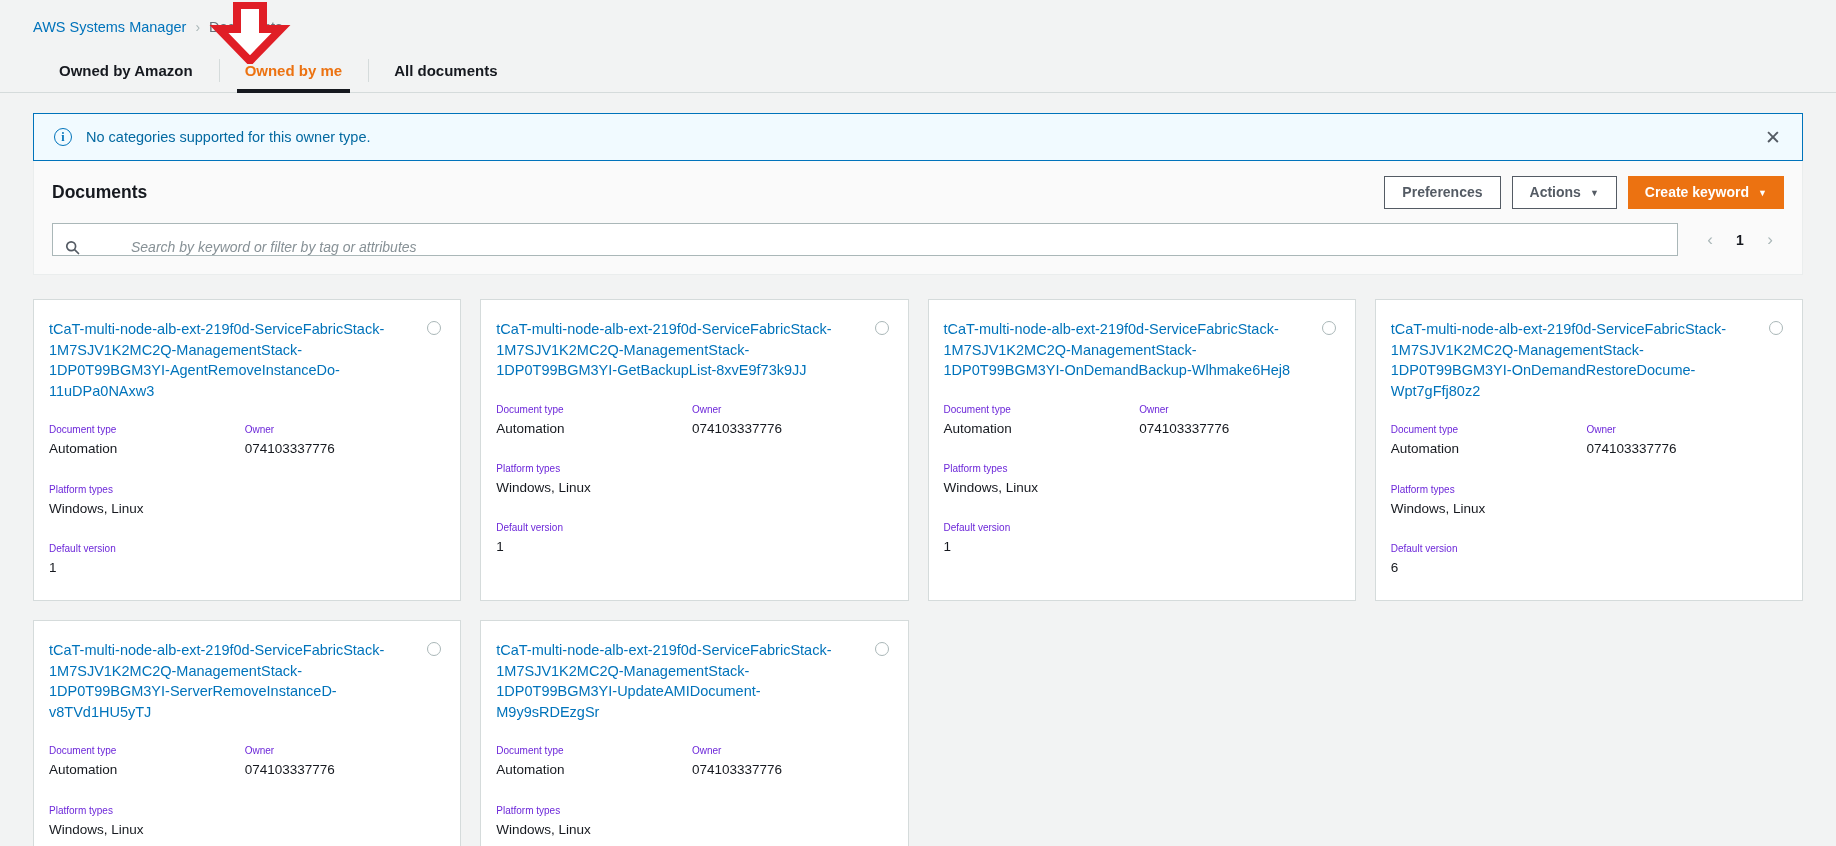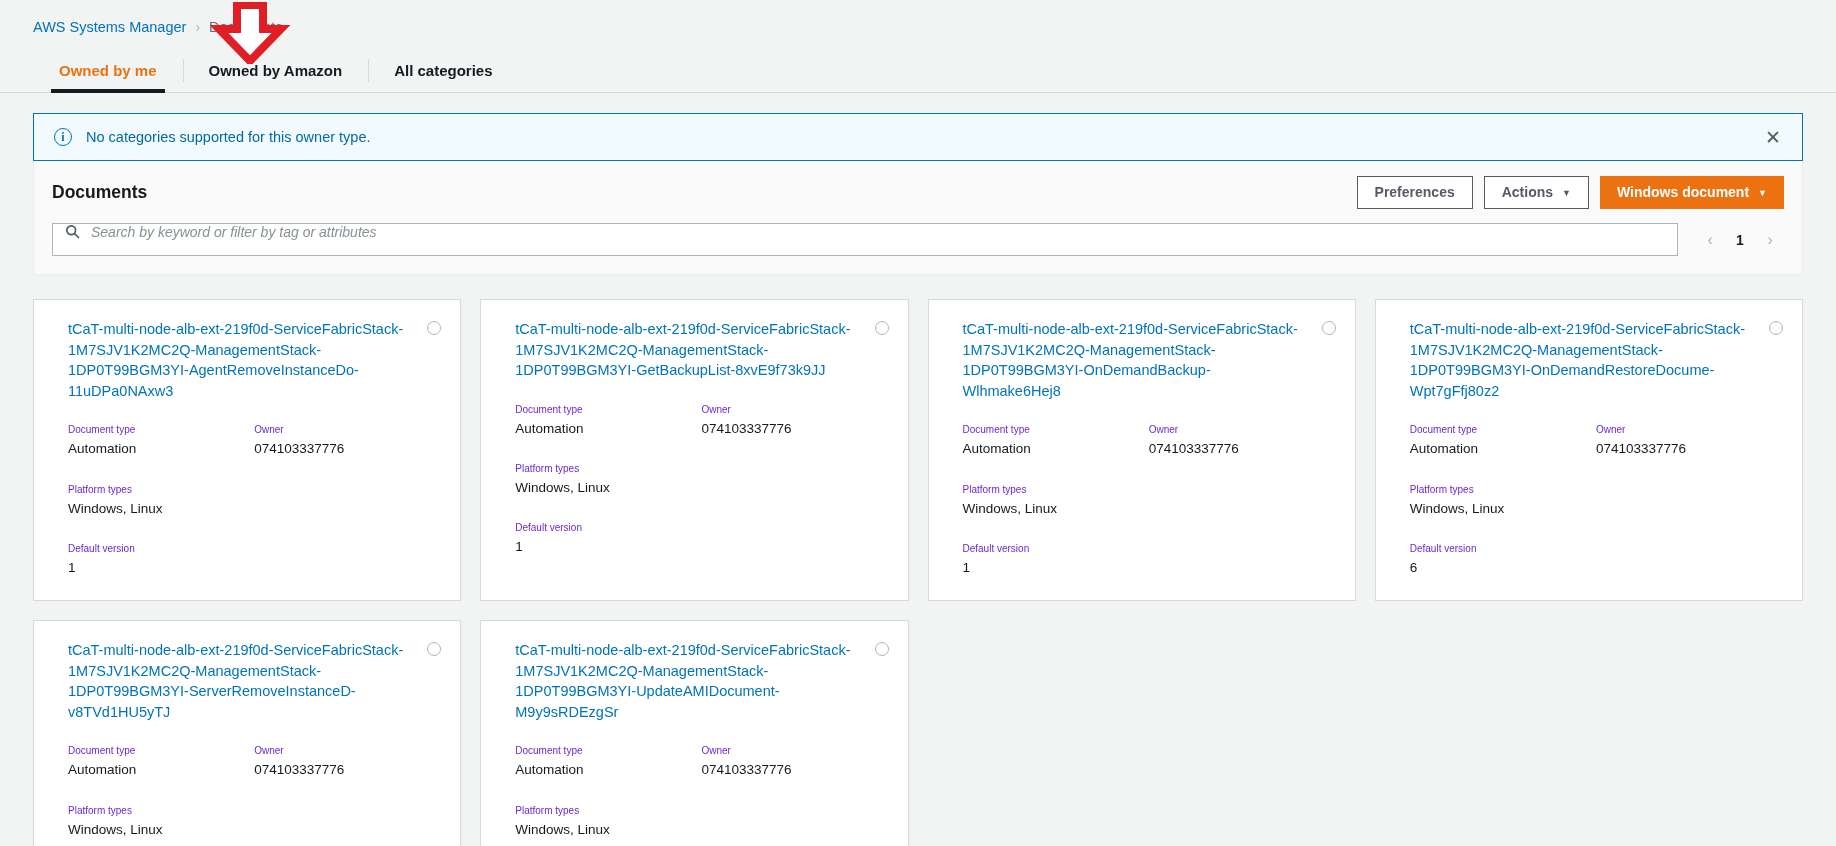--- a/index.html
+++ b/index.html
@@ -198,23 +198,24 @@
     align-items: center;
     gap: 10px;
   }
   .search-box {
     position: relative;
     flex: 1 1 auto;
     height: 33px;
     background: #ffffff;
     border: 1px solid #aab7b8;
     display: flex;
-    align-items: flex-start;
+    align-items: flex-end;
     padding-left: 12px;
     cursor: text;
+    gap: 40px;
   }
   .search-icon {
     flex: 0 0 15px;
     width: 15px;
     height: 15px;
     color: #545b64;
     display: flex;
     align-items: center;
     justify-content: center;
   }
@@ -265,21 +266,21 @@
   .cards {
     display: grid;
     grid-template-columns: repeat(4, 1fr);
     gap: 19px;
     margin: 24px 33px 0 33px;
   }
   .card {
     position: relative;
     background: #ffffff;
     border: 1px solid #d5dbdb;
-    padding: 19px 20px 22px 34px;
+    padding: 19px 20px 22px 15px;
     min-height: 224px;
   }
   .card-title {
     display: block;
     font-size: 14.5px;
     line-height: 1.42;
     color: #0073bb;
     text-decoration: none;
     cursor: pointer;
     padding-right: 34px;
@@ -335,28 +336,28 @@
 <div class="page">
 
   <nav class="breadcrumb">
     <a class="crumb-link">AWS Systems Manager</a>
     <span class="crumb-sep">›</span>
     <span class="crumb-current">Documents</span>
   </nav>
 
   <div class="tabs-wrap">
     <div class="tabs" id="tabs-host">
+        <div class="tab">
+          <span>Owned by Amazon</span>
+        </div>
         <div class="tab active">
           <span>Owned by me</span>
         </div>
         <div class="tab">
-          <span>Owned by Amazon</span>
-        </div>
-        <div class="tab">
-          <span>All categories</span>
+          <span>All documents</span>
         </div>
       </div>
   </div>
 
   <div class="container">
 
     <div class="info-banner">
       <span class="info-icon">i</span>
       <span class="info-text">No categories supported for this owner type.</span>
       <span class="banner-close">✕</span>
@@ -367,21 +368,21 @@
         <div class="panel-title">Documents</div>
         <div class="panel-actions">
           <button class="btn">
             <span>Preferences</span>
           </button>
           <button class="btn">
             <span>Actions</span>
             <span class="caret">▼</span>
           </button>
           <button class="btn btn-primary">
-            <span>Windows document</span>
+            <span>Create keyword</span>
             <span class="caret">▼</span>
           </button>
         </div>
       </div>
 
       <div class="search-row">
         <div class="search-box">
           <span class="search-icon">
             <svg width="15" height="15" viewBox="0 0 16 16" fill="none" stroke="currentColor" stroke-width="1.8">
               <circle cx="6.6" cy="6.6" r="4.7"></circle>

